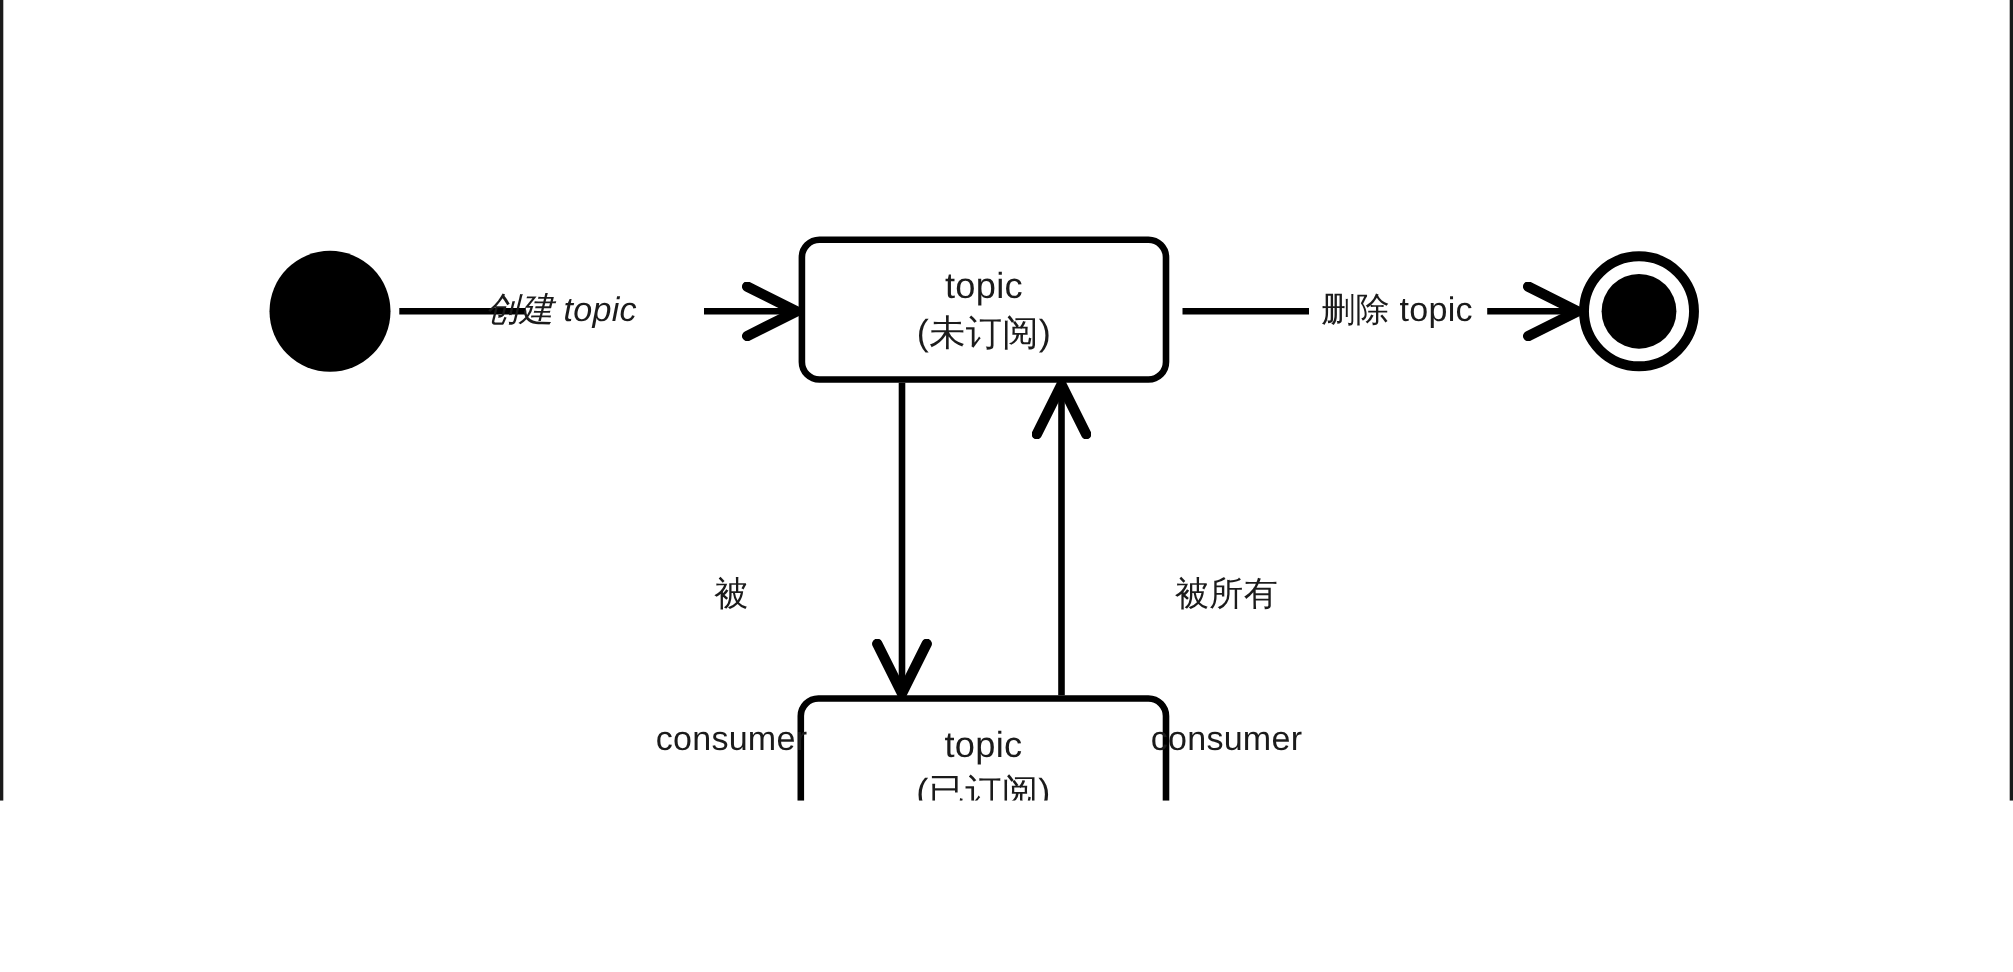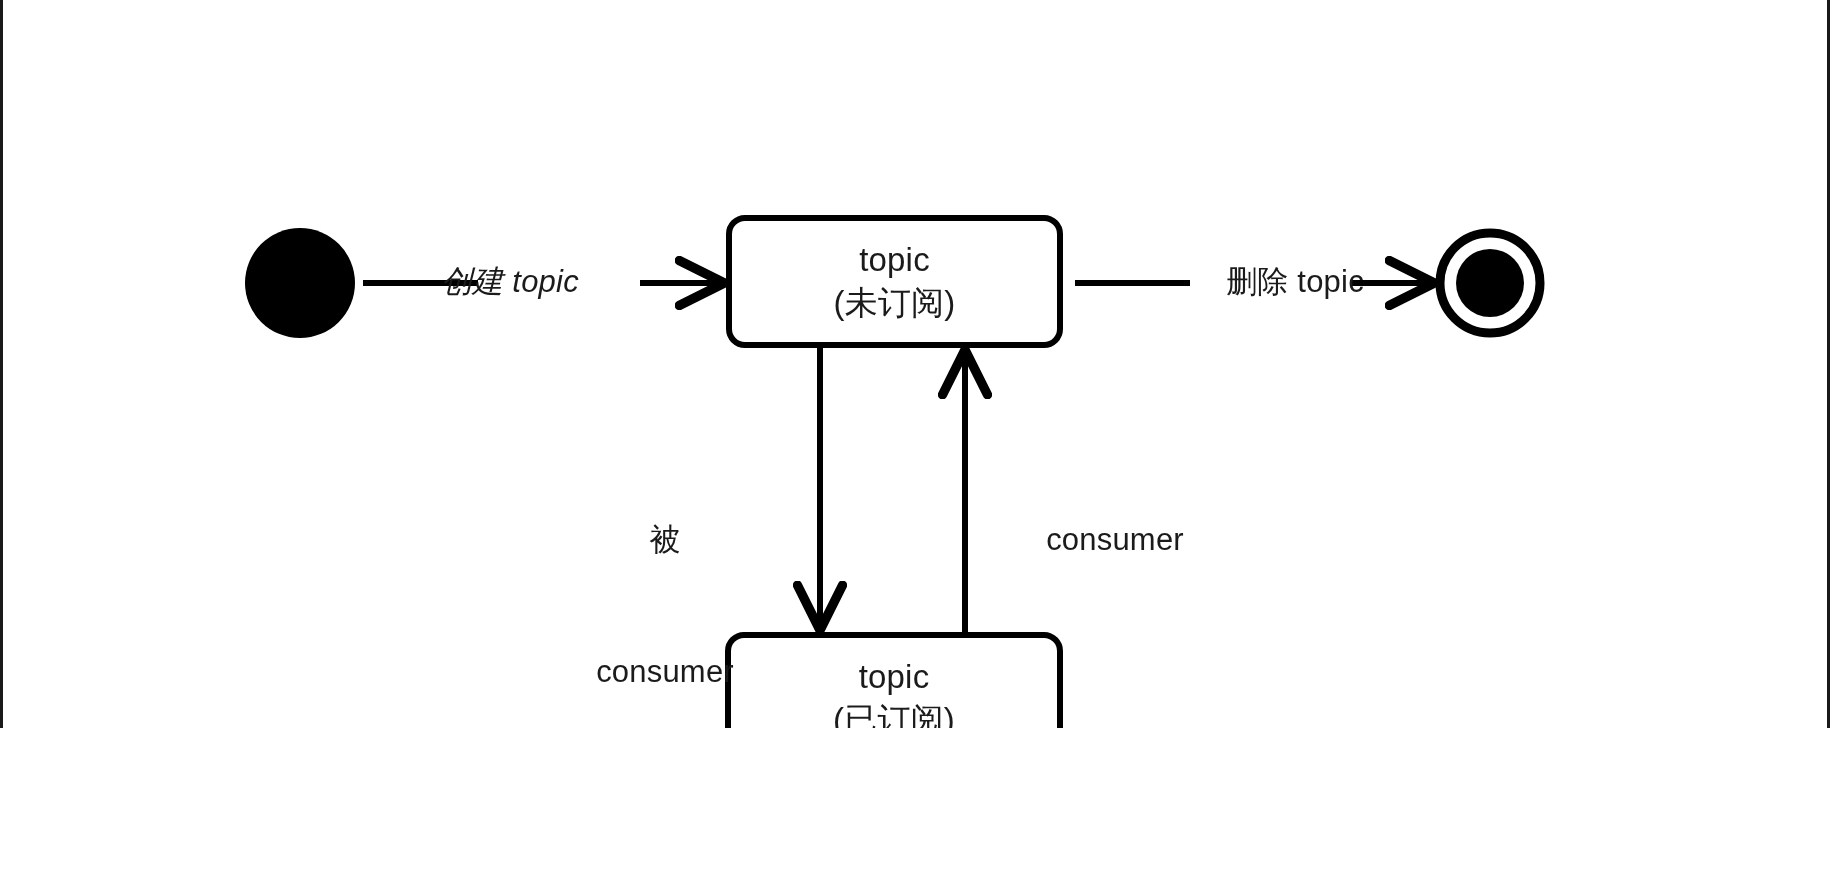--- a/index.html
+++ b/index.html
@@ -81,21 +81,21 @@
   }
   
   #label-create {
     left: 395px;
     top: 262px;
     width: 230px;
     text-align: center;
     font-style: italic;
   }
   #label-delete {
-    left: 1180px;
+    left: 1155px;
     top: 262px;
     width: 230px;
     text-align: center;
   }
   
   #label-subscribe {
     left: 570px;
     top: 430px;
     width: 190px;
     text-align: center;
@@ -156,16 +156,17 @@
   <div class="node-label edge-text" id="label-create">创建 topic</div>
 
   <div class="node-label edge-text" id="label-delete">删除 topic</div>
 
   <div class="node-label edge-text-stack" id="label-subscribe">
     <span class="lbl-line">被</span>
     <span class="lbl-line">consumer</span>
   </div>
 
   <div class="node-label edge-text-stack" id="label-unsubscribe">
+    <span class="lbl-line">被所有</span>
     <span class="lbl-line">consumer</span>
   </div>
 
 </div>
 
 </body></html>

